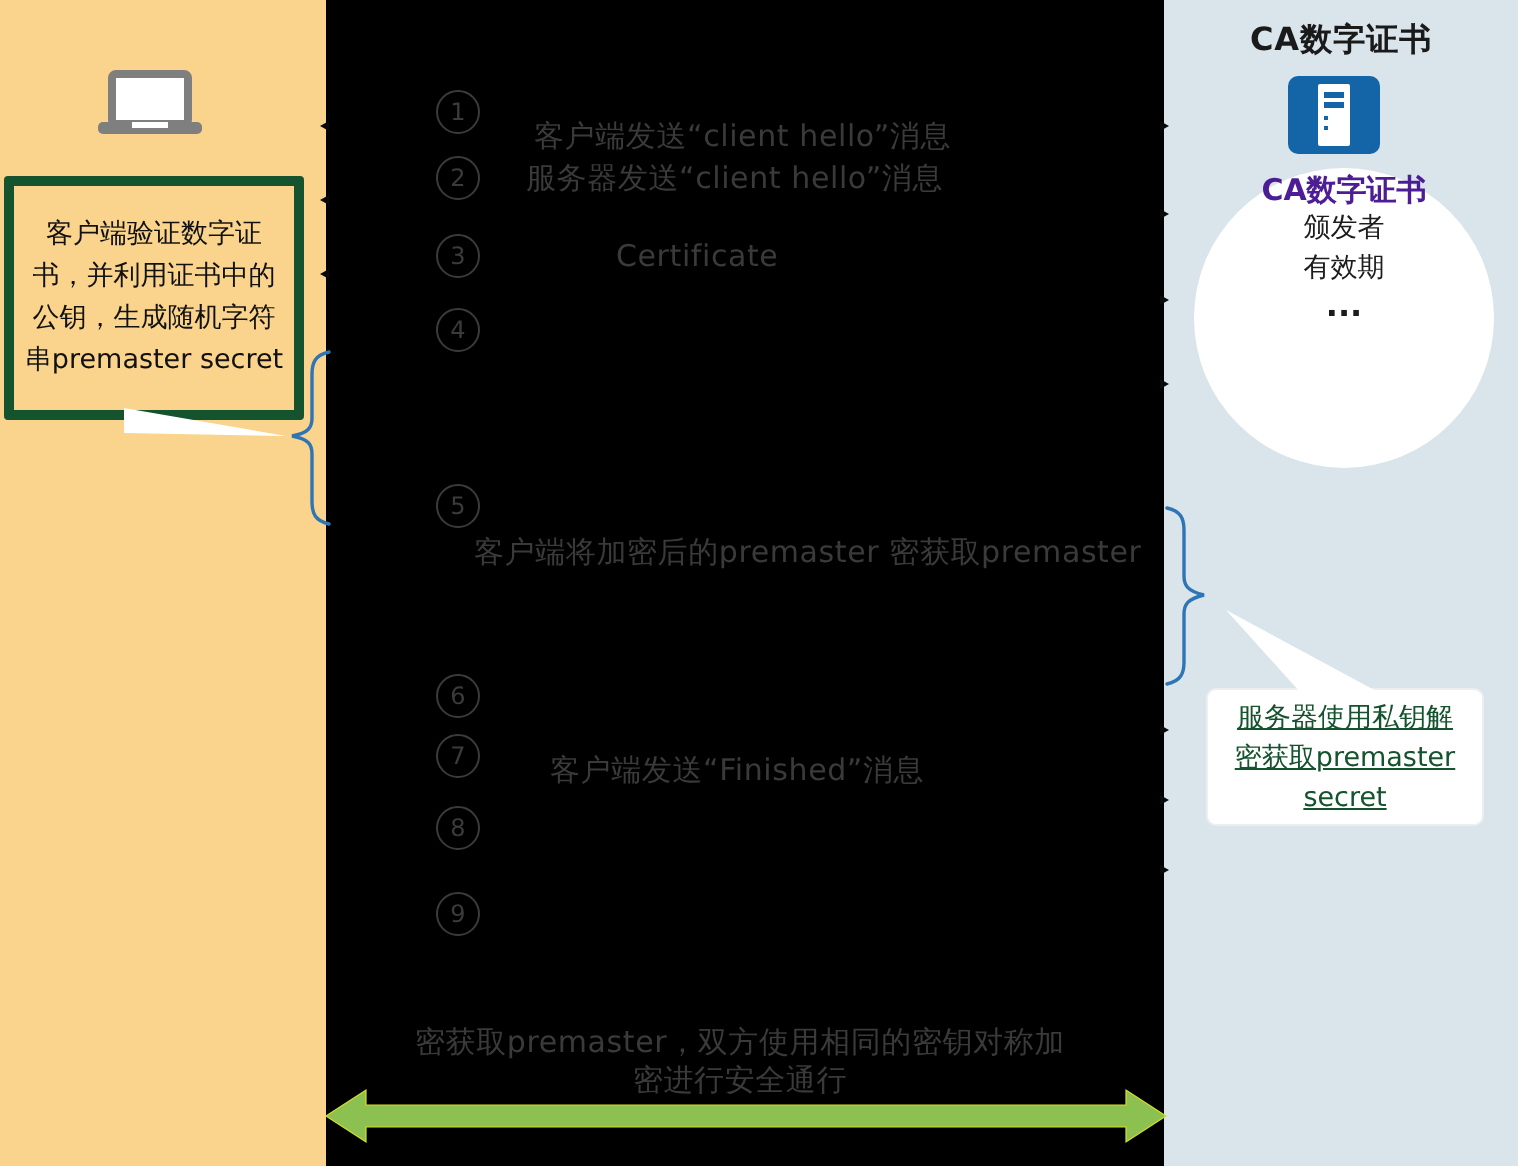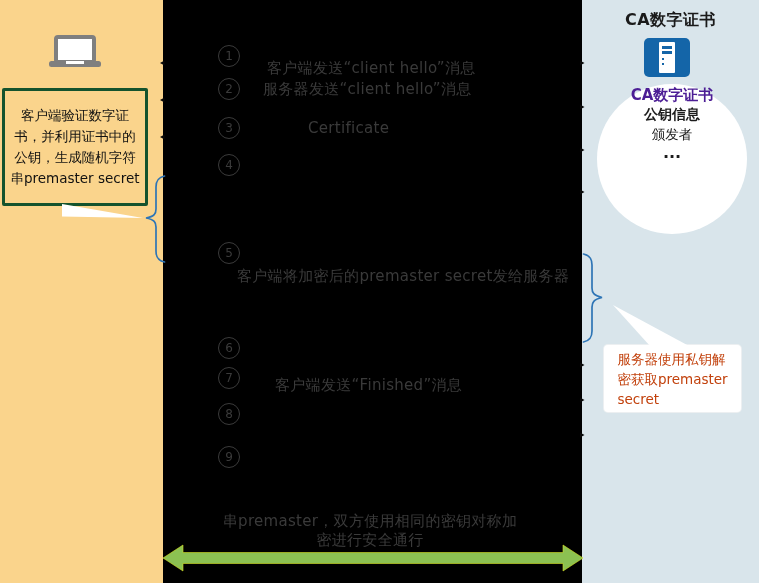--- a/index.html
+++ b/index.html
@@ -11,34 +11,34 @@
   .panel{position:absolute;top:0;height:583px;}
   .panel.left{left:0;width:163px;background:#FAD48C;}
   .panel.right{left:582px;width:177px;background:#D9E5EB;}
   .panel-title{
     position:absolute;top:10px;left:0;width:100%;text-align:center;
     font-size:16px;font-weight:600;color:#1a1a1a;letter-spacing:.5px;
   }
   
   .client-bubble{
     position:absolute;left:2px;top:88px;width:140px;height:112px;
-    background:#FAD48C;border:3px solid #14532d;border-radius:2px;
+    background:#FAD48C;border:5px solid #14532d;border-radius:2px;
     display:flex;align-items:center;justify-content:center;
   }
   .client-bubble .txt{
     font-size:13.5px;line-height:21px;color:#111;text-align:center;white-space:pre-line;
   }
   
   .server-bubble{
     position:absolute;left:604px;top:345px;width:137px;height:67px;
     background:#ffffff;border-radius:4px;box-shadow:0 0 0 1px #eceff1;
     display:flex;align-items:center;justify-content:center;
   }
   .server-bubble .txt{
-    font-size:13.5px;line-height:20px;color:#c2410c;white-space:pre-line;
+    font-size:13.5px;line-height:20px;color:#14532d;text-align:center;white-space:pre-line;text-decoration:underline;
   }
   
   .server-icon{
     position:absolute;left:644px;top:38px;width:46px;height:39px;
     background:#1465A8;border-radius:5px;
   }
   .server-tower{
     position:absolute;left:15px;top:4px;width:16px;height:31px;
     background:#ffffff;border-radius:1px;
   }
@@ -95,22 +95,22 @@
   <div class="server-icon">
     <div class="server-tower">
       <div class="slot s1"></div>
         <div class="slot s2"></div>
       <div class="dot d1"></div>
         <div class="dot d2"></div>
     </div>
   </div>
   <div class="cert-circle">
     <div class="cert-title">CA数字证书</div>
-    <div class="cert-field bold">公钥信息</div>
     <div class="cert-field">颁发者</div>
+    <div class="cert-field">有效期</div>
     <div class="cert-field ellipsis">...</div>
   </div>
   <div class="server-bubble">
     <div class="txt">服务器使用私钥解
 密获取premaster
 secret</div>
   </div>
 
   <div>
     <div class="step-circle" style="top:45px">1</div>
@@ -119,24 +119,24 @@
     <div class="step-circle" style="top:154px">4</div>
     <div class="step-circle" style="top:242px">5</div>
     <div class="step-circle" style="top:337px">6</div>
     <div class="step-circle" style="top:367px">7</div>
     <div class="step-circle" style="top:403px">8</div>
     <div class="step-circle" style="top:446px">9</div>
 
     <div class="step-label" style="left:267px;top:59px">客户端发送“client hello”消息</div>
     <div class="step-label" style="left:263px;top:80px">服务器发送“client hello”消息</div>
     <div class="step-label" style="left:308px;top:119px">Certificate</div>
-    <div class="step-label" style="left:237px;top:267px">客户端将加密后的premaster secret发给服务器</div>
+    <div class="step-label" style="left:237px;top:267px">客户端将加密后的premaster 密获取premaster</div>
     <div class="step-label" style="left:275px;top:376px">客户端发送“Finished”消息</div>
 
-    <div class="caption">串premaster，双方使用相同的密钥对称加
+    <div class="caption">密获取premaster，双方使用相同的密钥对称加
 密进行安全通行</div>
   </div>
 
   <svg class="overlay" width="759" height="583">
 
     <g>
       <path d="M 164.5 176 C 157.5 177.5, 156 181.5, 156 187
                L 156 209 C 156 213.5, 154.5 216.5, 146 218
                C 154.5 219.5, 156 222.5, 156 227
                L 156 251 C 156 256.5, 157.5 260.5, 164.5 262" fill="none" stroke="#2E75B6" stroke-width="1.7" stroke-linecap="round"></path>

